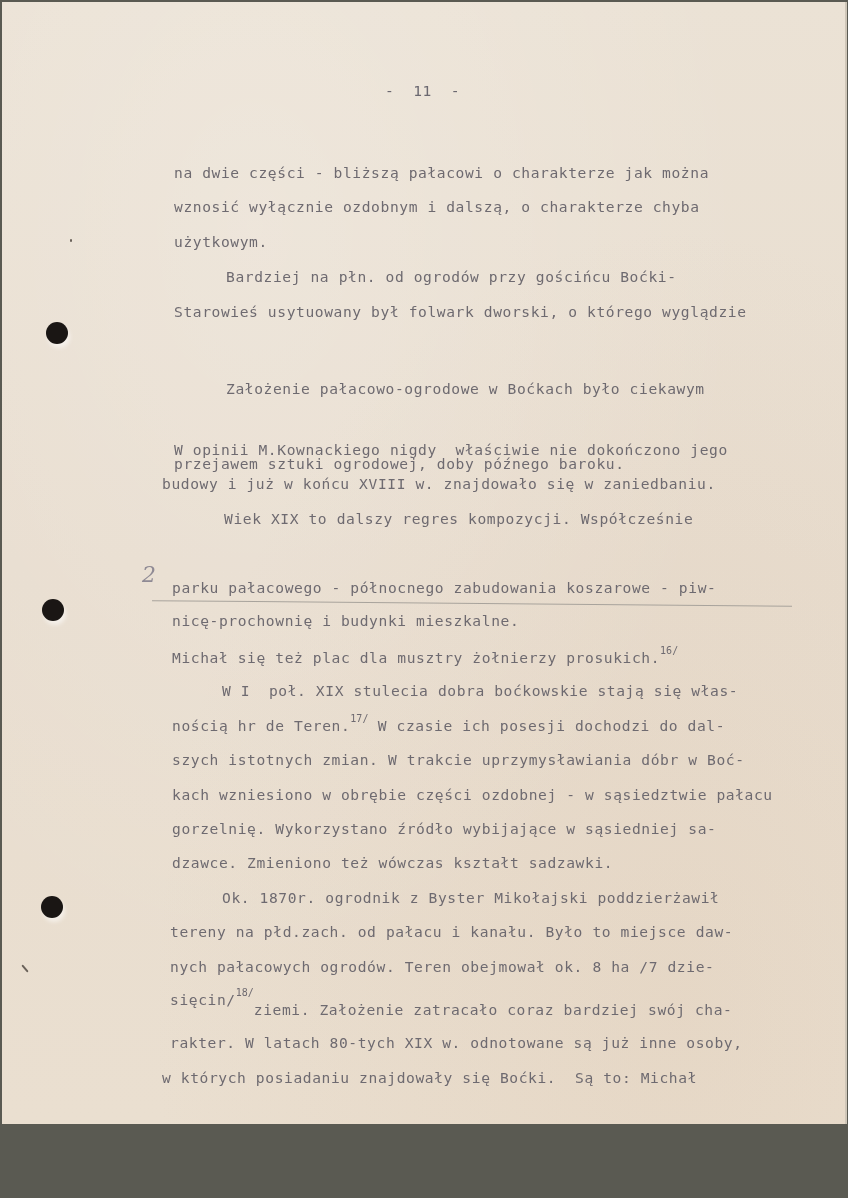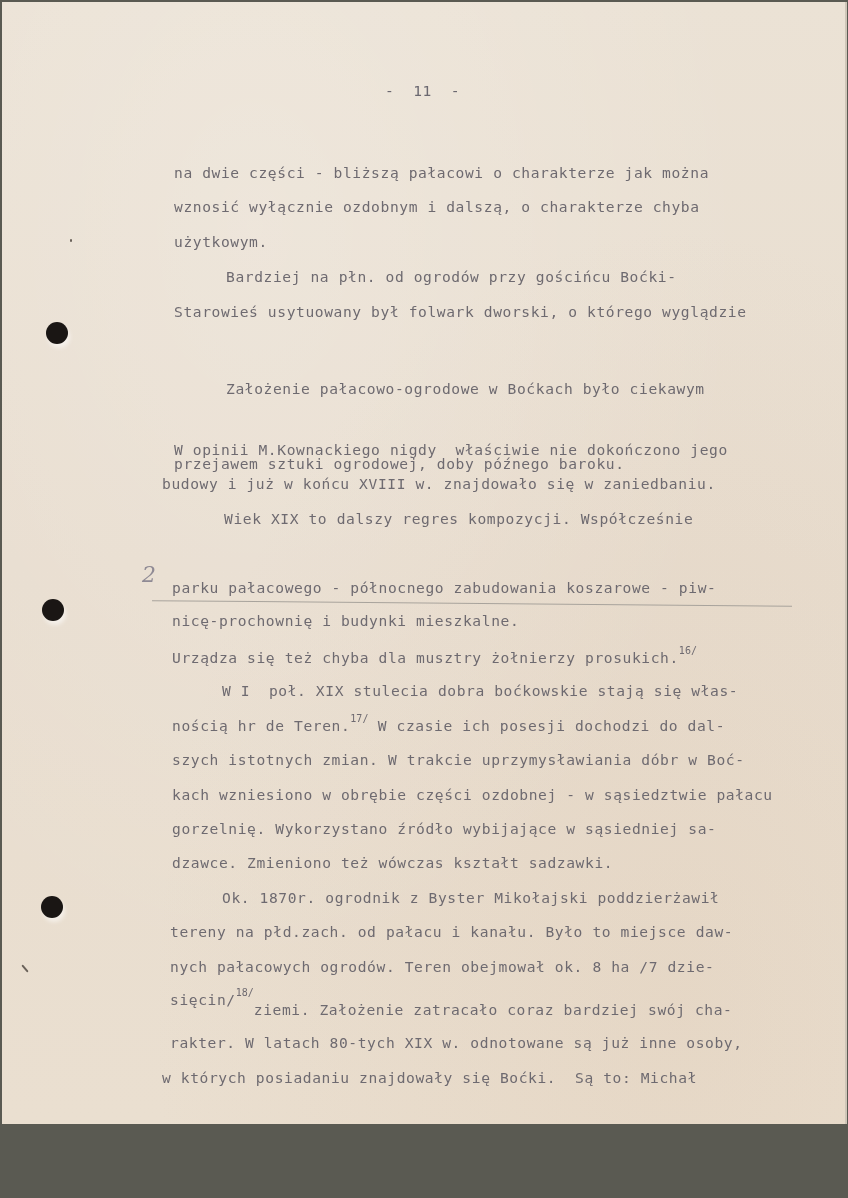--- a/index.html
+++ b/index.html
@@ -108,21 +108,21 @@
   <div class="typed line" style="left:172px; top:301px;"><span>Starowieś usytuowany był folwark dworski, o którego wyglądzie</span></div>
 
   <div class="typed line" style="left:224px; top:378px;"><span>Założenie pałacowo-ogrodowe w Boćkach było ciekawym</span></div>
   <div class="typed line" style="left:172px; top:405px;margin-top:48px;"><span>przejawem sztuki ogrodowej, doby późnego baroku.</span></div>
   <div class="typed line" style="left:172px; top:439px;"><span>W opinii M.Kownackiego nigdy  właściwie nie dokończono jego</span></div>
   <div class="typed line" style="left:160px; top:473px;"><span>budowy i już w końcu XVIII w. znajdowało się w zaniedbaniu.</span></div>
 
   <div class="typed line" style="left:222px; top:508px;"><span>Wiek XIX to dalszy regres kompozycji. Współcześnie</span></div>
   <div class="typed line" style="left:170px; top:577px;text-align:right;"><span>parku pałacowego - północnego zabudowania koszarowe - piw-</span></div>
   <div class="typed line" style="left:170px; top:610px;"><span>nicę-prochownię i budynki mieszkalne.</span></div>
-  <div class="typed line" style="left:170px; top:646px;"><span>Urządza się też chyba dla musztry żołnierzy prosukich.</span><sup class="fn">16/</sup></div>
+  <div class="typed line" style="left:170px; top:646px;"><span>Michał się też plac dla musztry żołnierzy prosukich.</span><sup class="fn">16/</sup></div>
 
   <div class="typed line" style="left:220px; top:680px;"><span>W I  poł. XIX stulecia dobra boćkowskie stają się włas-</span></div>
   <div class="typed line" style="left:170px; top:714px;"><span>nością hr de Teren.</span><sup class="fn">17/</sup><span> W czasie ich posesji dochodzi do dal-</span></div>
   <div class="typed line" style="left:170px; top:749px;"><span>szych istotnych zmian. W trakcie uprzymysławiania dóbr w Boć-</span></div>
   <div class="typed line" style="left:170px; top:784px;"><span>kach wzniesiono w obrębie części ozdobnej - w sąsiedztwie pałacu</span></div>
   <div class="typed line" style="left:170px; top:818px;"><span>gorzelnię. Wykorzystano źródło wybijające w sąsiedniej sa-</span></div>
   <div class="typed line" style="left:170px; top:852px;"><span>dzawce. Zmieniono też wówczas kształt sadzawki.</span></div>
 
   <div class="typed line" style="left:220px; top:887px;"><span>Ok. 1870r. ogrodnik z Byster Mikołajski poddzierżawił</span></div>
   <div class="typed line" style="left:168px; top:921px;"><span>tereny na płd.zach. od pałacu i kanału. Było to miejsce daw-</span></div>

